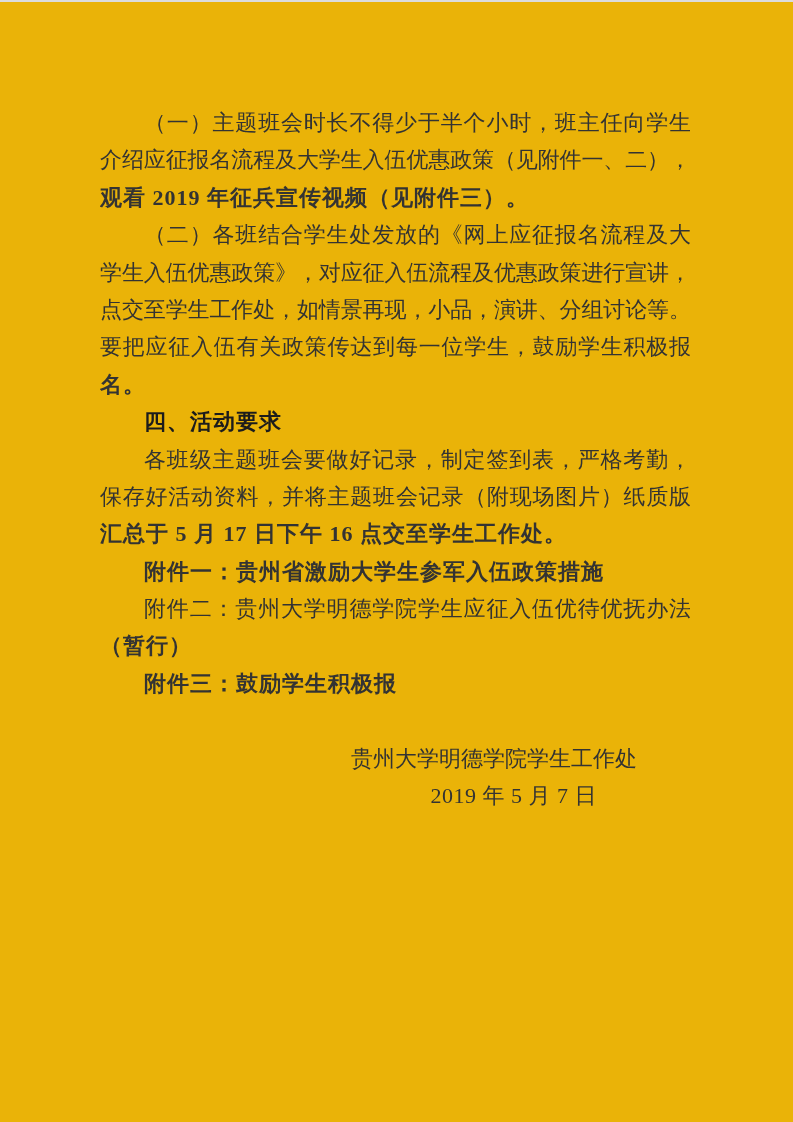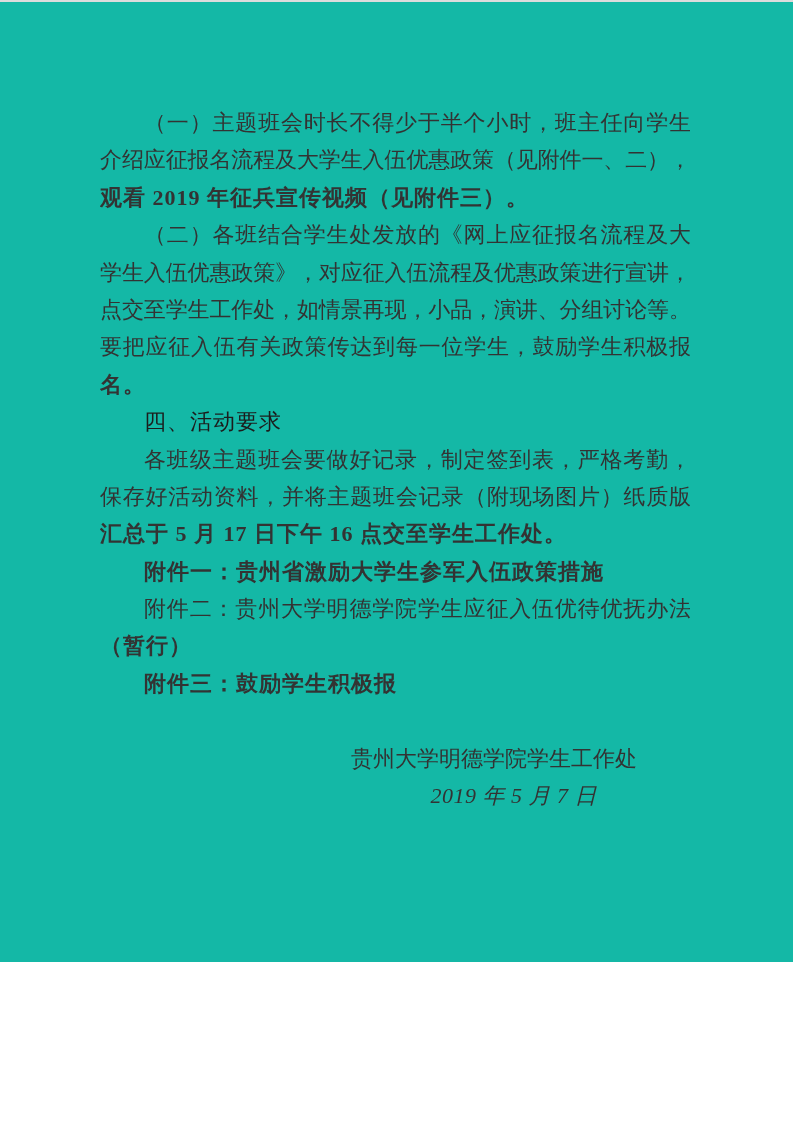--- a/index.html
+++ b/index.html
@@ -3,22 +3,22 @@
 <meta charset="utf-8">
 <style>
   html, body {
     margin: 0;
     padding: 0;
     background: #ffffff;
   }
   .page {
     position: relative;
     width: 793px;
-    height: 962px;
-    background: #14b8a6;
+    height: 1122px;
+    background: #eab308;
     box-sizing: border-box;
     border-top: 2px solid #dcdcdc;
     overflow: hidden;
     font-family: "Liberation Serif", "DejaVu Serif", serif;
     color: #333333;
   }
   .content {
     box-sizing: border-box;
     padding: 102px 103px 0 100px;
   }
@@ -35,42 +35,41 @@
     text-align: center;
     text-align-last: left;
     letter-spacing: 1px;
     font-weight: bold;
   }
   .ln.indent {
     text-indent: 44px;
   }
   .ln.heading {
     font-family: "Liberation Sans", "DejaVu Sans", sans-serif;
-    font-weight: 400;
+    font-weight: 700;
     color: #1c1c1c;
     letter-spacing: 1px;
     text-align: center;
     text-align-last: left;
   }
   .ln.blank {
     text-align: left;
     text-align-last: left;
   }
   .ln.sig {
     text-align: center;
     text-align-last: right;
     letter-spacing: 0;
     padding-right: 53px;
   }
   .ln.date {
     text-align: center;
     text-align-last: right;
     letter-spacing: 0.5px;
     padding-right: 93px;
-    font-style: italic;
   }
 </style>
 </head>
 <body>
 
 <div class="page">
   <div class="content">
 
     <div class="ln indent">（一）主题班会时长不得少于半个小时，班主任向学生</div>
     <div class="ln">介绍应征报名流程及大学生入伍优惠政策（见附件一、二），</div>

